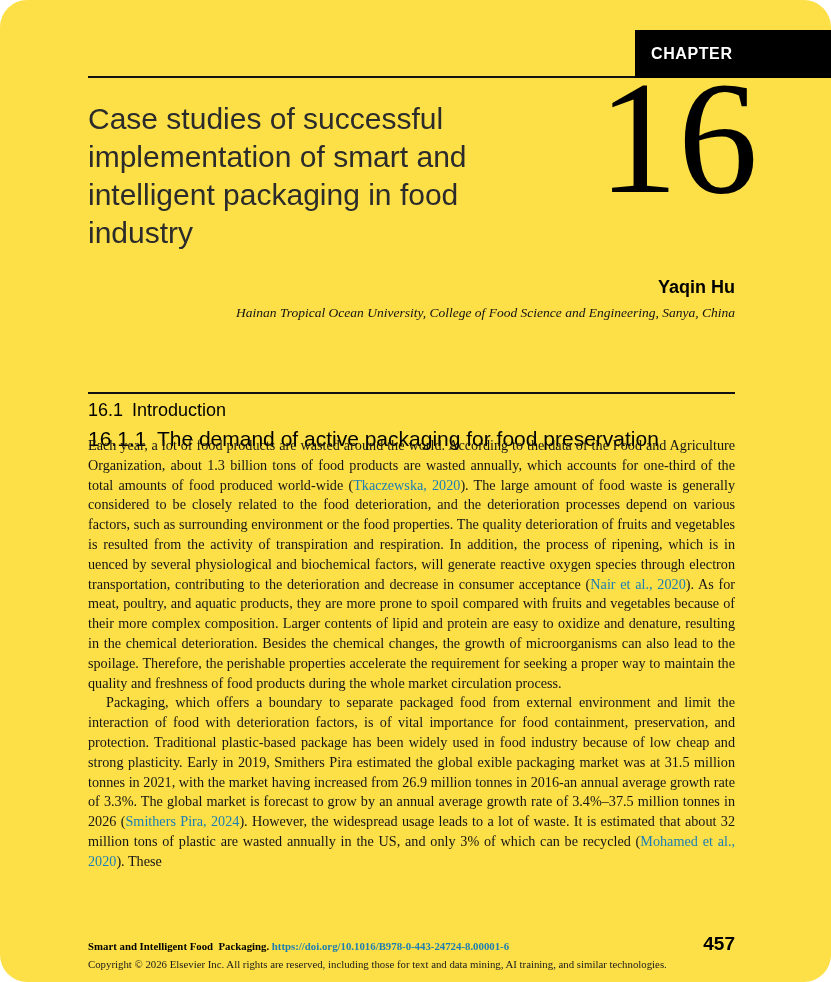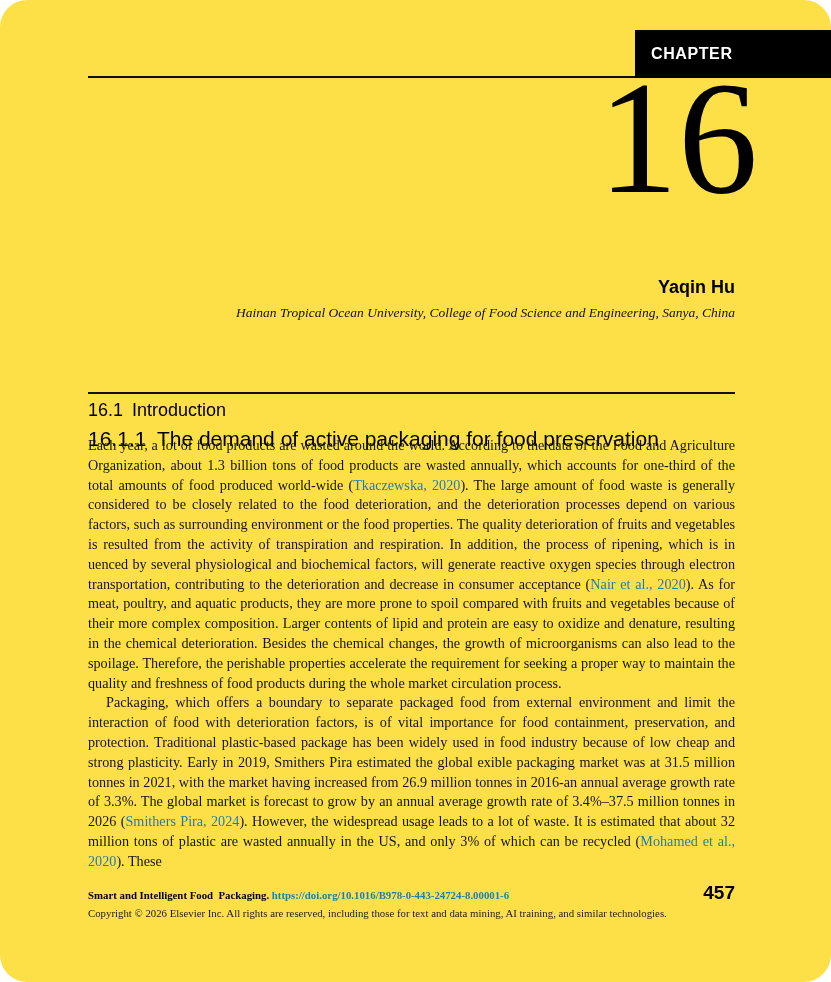--- a/index.html
+++ b/index.html
@@ -53,41 +53,45 @@
   
   .body-text {
     position:absolute; top:436px; left:88px; width:647px; height:478px; overflow:hidden;
     font-size:14.2px; line-height:19.8px; text-align:justify; color:#141414;
   }
   .body-text p { margin:0; }
   .body-text p.indent { text-indent:18px; }
   .cite { color:var(--link); text-decoration:none; cursor:pointer; }
 
   
-  .page-footer { position:absolute; top:882px; left:88px; width:647px; }
+  .page-footer { position:absolute; top:933px; left:88px; width:647px; }
   .footer-line1 { display:flex; justify-content:space-between; align-items:baseline; }
   .footer-refs { font-size:10.8px; font-weight:700; color:#000; }
   .book-title { white-space:pre-wrap; }
   .doi-link { color:var(--link); text-decoration:none; font-weight:700; cursor:pointer; }
   .page-number {
     font-family:"Liberation Sans", sans-serif; font-weight:700; font-size:19px; color:#000;margin-left:30px;
   }
   .copyright { margin-top:3px; font-size:10.8px; color:#1a1a1a; }
 </style>
 </head>
 <body>
 
 <div class="page">
 
   <div class="chapter-banner">
     <span class="chapter-label">CHAPTER</span>
   </div>
   <div class="header-rule"></div>
   <div class="chapter-number">16</div>
 
+  <h1 class="chapter-title">Case studies of successful
+implementation of smart and
+intelligent packaging in food
+industry</h1>
 
   <div class="author-block">
     <div class="author-name">Yaqin Hu</div>
     <div class="author-affiliation">Hainan Tropical Ocean University, College of Food Science and Engineering, Sanya, China</div>
   </div>
 
   <div class="section-rule"></div>
   <h2 class="section-heading">16.1 Introduction</h2>
   <h3 class="subsection-heading">16.1.1 The demand of active packaging for food preservation</h3>
 

